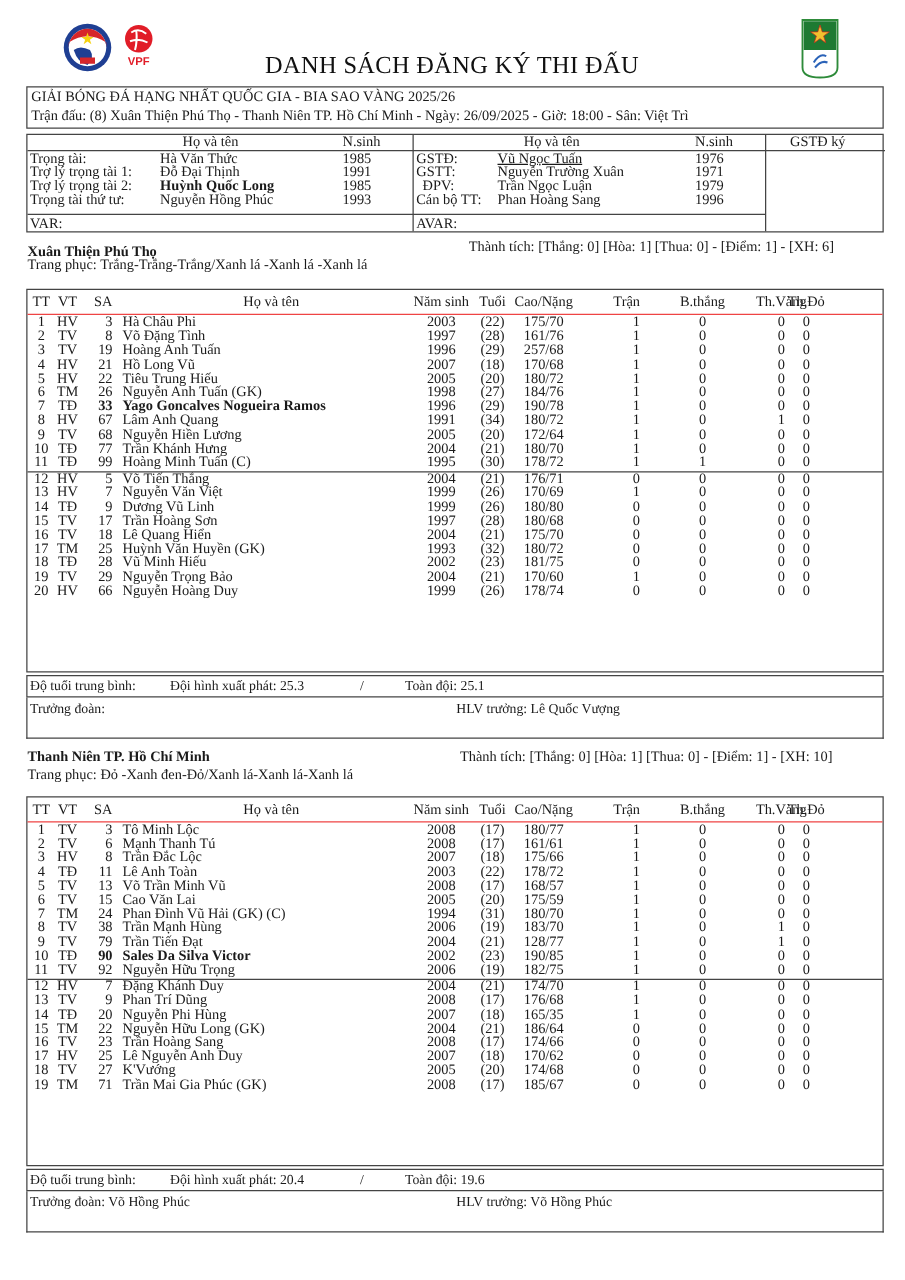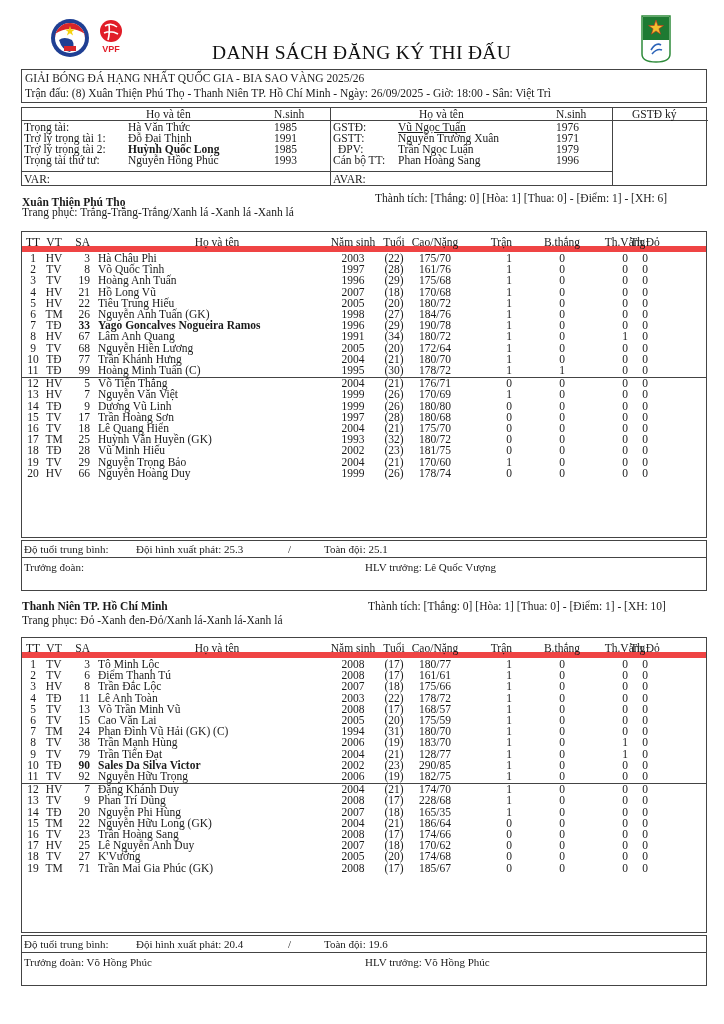--- a/index.html
+++ b/index.html
@@ -18,21 +18,21 @@
   .ref-box { position: absolute; left: 21px; top: 107px; width: 686px; height: 79px; border: 1px solid #444; }
   .ref-box .vline { position: absolute; top: 0; bottom: 0; border-left: 1px solid #444; }
   .ref-box .hline { position: absolute; left: 0; border-top: 1px solid #444; }
   .ref-cell { position: absolute; font-size: 11.5px; line-height: 11px; white-space: nowrap; }
 
   .team-name { position: absolute; font-weight: bold; font-size: 11.5px; }
   .team-kit { position: absolute; font-size: 11.5px; }
   .team-record { position: absolute; font-size: 11.5px; white-space: nowrap; }
 
   .roster { position: absolute; left: 21px; width: 686px; border: 1px solid #444; }
-  .roster .hdr { position: absolute; left: 0; right: 0; top: 0; height: 20px; border-bottom: 6px solid #ef4444; }
+  .roster .hdr { position: absolute; left: 0; right: 0; top: 0; height: 20px; border-bottom: 1px solid #ef4444; }
   .roster .row { position: absolute; left: 0; right: 0; height: 11.2px; }
   .roster .sep { position: absolute; left: 0; right: 0; border-top: 1px solid #444; }
   .cell { position: absolute; font-size: 11.5px; line-height: 11.2px; white-space: nowrap; }
   .hdr .cell { line-height: 20px; }
   .c-tt { left: 0; width: 22px; text-align: center; }
   .c-vt { left: 20px; width: 24px; text-align: center; }
   .c-sa { left: 46px; width: 22px; text-align: right; }
   .c-name { left: 76px; width: 240px; }
   .hdr .c-name { left: 60px; width: 270px; text-align: center; }
   .c-yr { left: 306px; width: 50px; text-align: center; }
@@ -153,37 +153,37 @@
       <span class="cell c-hw">175/70</span>
       <span class="cell c-m">1</span>
       <span class="cell c-g">0</span>
       <span class="cell c-y">0</span>
       <span class="cell c-r">0</span>
     </div>
     <div class="row" style="top: 32.2px;">
       <span class="cell c-tt">2</span>
       <span class="cell c-vt">TV</span>
       <span class="cell c-sa">8</span>
-      <span class="cell c-name">Võ Quốc Tình</span>
+      <span class="cell c-name">Võ Đặng Tình</span>
       <span class="cell c-yr">1997</span>
       <span class="cell c-age">(28)</span>
       <span class="cell c-hw">161/76</span>
       <span class="cell c-m">1</span>
       <span class="cell c-g">0</span>
       <span class="cell c-y">0</span>
       <span class="cell c-r">0</span>
     </div>
     <div class="row" style="top: 43.4px;">
       <span class="cell c-tt">3</span>
       <span class="cell c-vt">TV</span>
       <span class="cell c-sa">19</span>
       <span class="cell c-name">Hoàng Anh Tuấn</span>
       <span class="cell c-yr">1996</span>
       <span class="cell c-age">(29)</span>
-      <span class="cell c-hw">175/68</span>
+      <span class="cell c-hw">257/68</span>
       <span class="cell c-m">1</span>
       <span class="cell c-g">0</span>
       <span class="cell c-y">0</span>
       <span class="cell c-r">0</span>
     </div>
     <div class="row" style="top: 54.6px;">
       <span class="cell c-tt">4</span>
       <span class="cell c-vt">HV</span>
       <span class="cell c-sa">21</span>
       <span class="cell c-name">Hồ Long Vũ</span>
@@ -444,21 +444,21 @@
       <span class="cell c-hw">180/77</span>
       <span class="cell c-m">1</span>
       <span class="cell c-g">0</span>
       <span class="cell c-y">0</span>
       <span class="cell c-r">0</span>
     </div>
     <div class="row" style="top: 32.2px;">
       <span class="cell c-tt">2</span>
       <span class="cell c-vt">TV</span>
       <span class="cell c-sa">6</span>
-      <span class="cell c-name">Điểm Thanh Tú</span>
+      <span class="cell c-name">Mạnh Thanh Tú</span>
       <span class="cell c-yr">2008</span>
       <span class="cell c-age">(17)</span>
       <span class="cell c-hw">161/61</span>
       <span class="cell c-m">1</span>
       <span class="cell c-g">0</span>
       <span class="cell c-y">0</span>
       <span class="cell c-r">0</span>
     </div>
     <div class="row" style="top: 43.4px;">
       <span class="cell c-tt">3</span>
@@ -551,21 +551,21 @@
       <span class="cell c-y">1</span>
       <span class="cell c-r">0</span>
     </div>
     <div class="row" style="top: 121.8px;">
       <span class="cell c-tt">10</span>
       <span class="cell c-vt">TĐ</span>
       <span class="cell c-sa bold">90</span>
       <span class="cell c-name bold">Sales Da Silva Victor</span>
       <span class="cell c-yr">2002</span>
       <span class="cell c-age">(23)</span>
-      <span class="cell c-hw">290/85</span>
+      <span class="cell c-hw">190/85</span>
       <span class="cell c-m">1</span>
       <span class="cell c-g">0</span>
       <span class="cell c-y">0</span>
       <span class="cell c-r">0</span>
     </div>
     <div class="row" style="top: 133px;">
       <span class="cell c-tt">11</span>
       <span class="cell c-vt">TV</span>
       <span class="cell c-sa">92</span>
       <span class="cell c-name">Nguyễn Hữu Trọng</span>
@@ -590,21 +590,21 @@
       <span class="cell c-y">0</span>
       <span class="cell c-r">0</span>
     </div>
     <div class="row" style="top: 157.4px;">
       <span class="cell c-tt">13</span>
       <span class="cell c-vt">TV</span>
       <span class="cell c-sa">9</span>
       <span class="cell c-name">Phan Trí Dũng</span>
       <span class="cell c-yr">2008</span>
       <span class="cell c-age">(17)</span>
-      <span class="cell c-hw">228/68</span>
+      <span class="cell c-hw">176/68</span>
       <span class="cell c-m">1</span>
       <span class="cell c-g">0</span>
       <span class="cell c-y">0</span>
       <span class="cell c-r">0</span>
     </div>
     <div class="row" style="top: 168.6px;">
       <span class="cell c-tt">14</span>
       <span class="cell c-vt">TĐ</span>
       <span class="cell c-sa">20</span>
       <span class="cell c-name">Nguyễn Phi Hùng</span>

